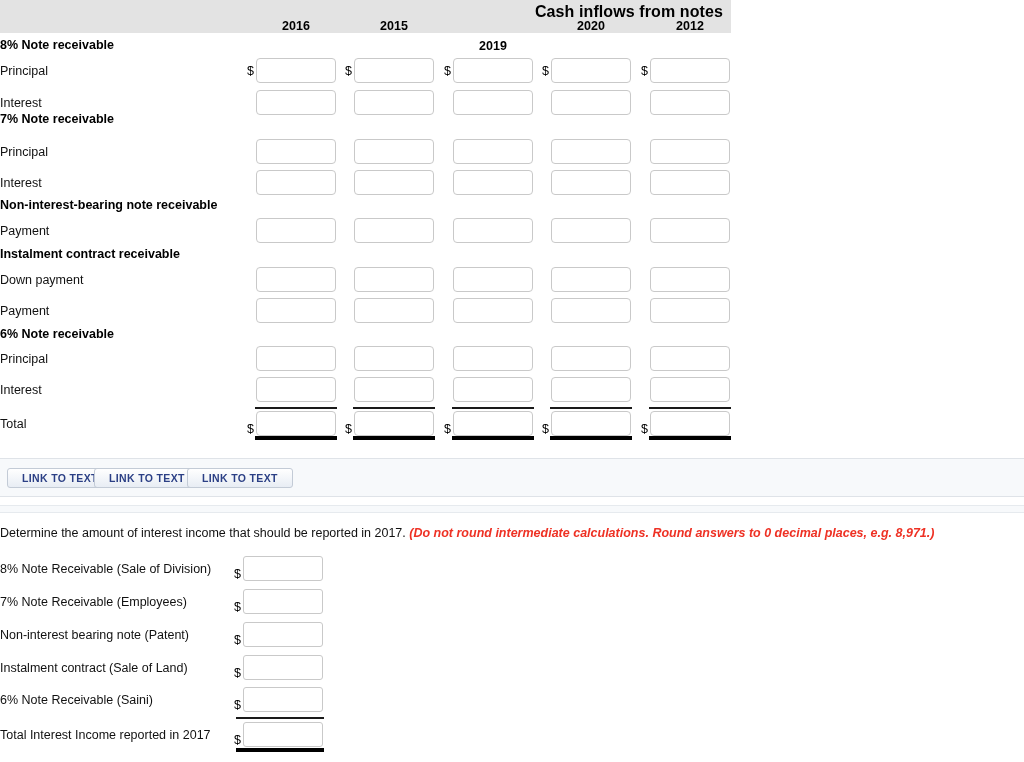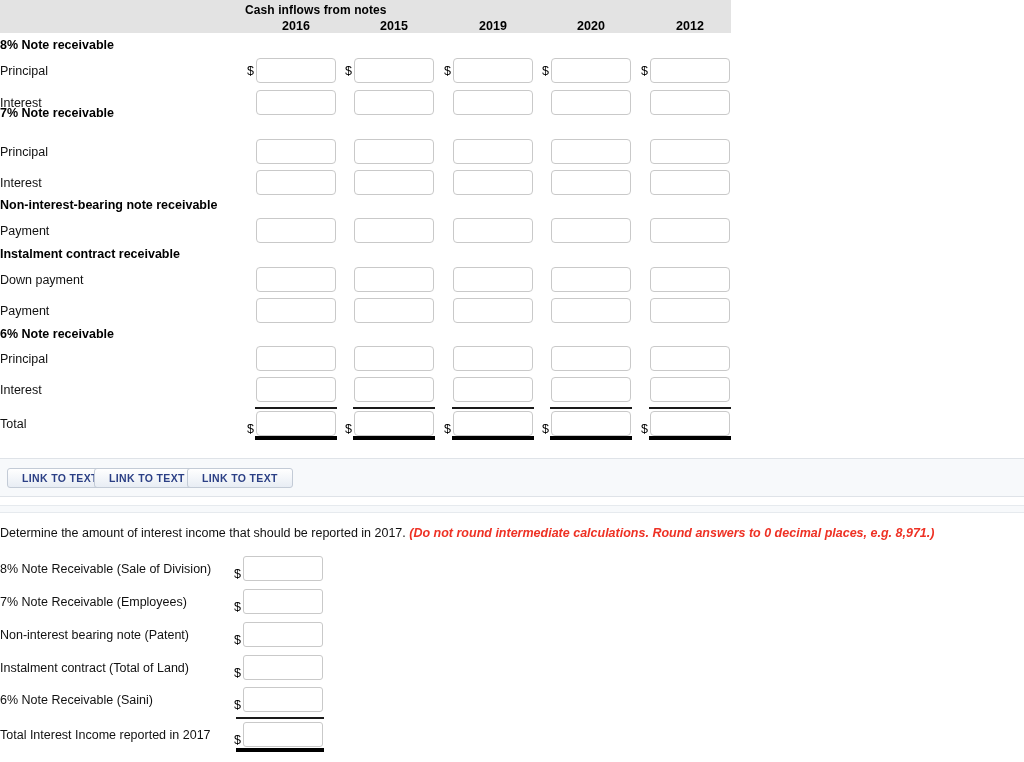--- a/index.html
+++ b/index.html
@@ -29,23 +29,23 @@
     top: 0;
     width: 731px;
     height: 33px;
     background: #e3e3e3;
   }
   .hdr-title {
     position: absolute;
     left: 245px;
     top: 3px;
     width: 478px;
-    text-align: left;
-    font-weight: bold;
-    font-size: 12px;
+    text-align: right;
+    font-weight: bold;
+    font-size: 16px;
     color: #000;
     letter-spacing: .1px;
   }
   .hdr-year {
     position: absolute;
     top: 19px;
     width: 80px;
     text-align: center;
     font-weight: bold;
     font-size: 12.5px;
@@ -191,42 +191,42 @@
   }
 </style>
 </head>
 <body>
 
 <div id="schedule">
   <div class="hdr-band"></div>
   <div class="hdr-title">Cash inflows from notes</div>
 <div class="hdr-year" style="left: 256px;">2016</div>
     <div class="hdr-year" style="left: 354px;">2015</div>
-    <div class="hdr-year" style="left: 453px;">2019</div>
+    <div class="hdr-year" style="left: 453px; margin-top: 20px;">2019</div>
     <div class="hdr-year" style="left: 551px;">2020</div>
     <div class="hdr-year" style="left: 650px;">2012</div>
     <div class="sec-head" style="top: 38px;">8% Note receivable</div>
     <div class="row-label" style="top: 64px;">Principal</div>
     <div class="cell" style="left: 256px; top: 58px;"><input type="text" style=""></div>
     <div class="dollar" style="left: 247px; top: 64px;">$</div>
     <div class="cell" style="left: 354px; top: 58px;"><input type="text" style=""></div>
     <div class="dollar" style="left: 345px; top: 64px;">$</div>
     <div class="cell" style="left: 453px; top: 58px;"><input type="text" style=""></div>
     <div class="dollar" style="left: 444px; top: 64px;">$</div>
     <div class="cell" style="left: 551px; top: 58px;"><input type="text" style=""></div>
     <div class="dollar" style="left: 542px; top: 64px;">$</div>
     <div class="cell" style="left: 650px; top: 58px;"><input type="text" style=""></div>
     <div class="dollar" style="left: 641px; top: 64px;">$</div>
     <div class="row-label" style="top: 96px;">Interest</div>
     <div class="cell" style="left: 256px; top: 90px;"><input type="text" style=""></div>
     <div class="cell" style="left: 354px; top: 90px;"><input type="text" style=""></div>
     <div class="cell" style="left: 453px; top: 90px;"><input type="text" style=""></div>
     <div class="cell" style="left: 551px; top: 90px;"><input type="text" style=""></div>
     <div class="cell" style="left: 650px; top: 90px;"><input type="text" style=""></div>
-    <div class="sec-head" style="top: 106px;">7% Note receivable</div>
+    <div class="sec-head" style="top: 112px;">7% Note receivable</div>
     <div class="row-label" style="top: 145px;">Principal</div>
     <div class="cell" style="left: 256px; top: 139px;"><input type="text" style=""></div>
     <div class="cell" style="left: 354px; top: 139px;"><input type="text" style=""></div>
     <div class="cell" style="left: 453px; top: 139px;"><input type="text" style=""></div>
     <div class="cell" style="left: 551px; top: 139px;"><input type="text" style=""></div>
     <div class="cell" style="left: 650px; top: 139px;"><input type="text" style=""></div>
     <div class="row-label" style="top: 176px;">Interest</div>
     <div class="cell" style="left: 256px; top: 170px;"><input type="text" style=""></div>
     <div class="cell" style="left: 354px; top: 170px;"><input type="text" style=""></div>
     <div class="cell" style="left: 453px; top: 170px;"><input type="text" style=""></div>
@@ -302,21 +302,21 @@
 
 <div class="q2-label" style="top: 562px;">8% Note Receivable (Sale of Division)</div>
 <div class="q2-cell" style="top: 556px;"><input type="text" style=""></div>
 <div class="dollar" style="left: 234px; top: 567px;">$</div>
 <div class="q2-label" style="top: 595px;">7% Note Receivable (Employees)</div>
 <div class="q2-cell" style="top: 589px;"><input type="text" style=""></div>
 <div class="dollar" style="left: 234px; top: 600px;">$</div>
 <div class="q2-label" style="top: 628px;">Non-interest bearing note (Patent)</div>
 <div class="q2-cell" style="top: 622px;"><input type="text" style=""></div>
 <div class="dollar" style="left: 234px; top: 633px;">$</div>
-<div class="q2-label" style="top: 661px;">Instalment contract (Total of Land)</div>
+<div class="q2-label" style="top: 661px;">Instalment contract (Sale of Land)</div>
 <div class="q2-cell" style="top: 655px;"><input type="text" style=""></div>
 <div class="dollar" style="left: 234px; top: 666px;">$</div>
 <div class="q2-label" style="top: 693px;">6% Note Receivable (Saini)</div>
 <div class="q2-cell" style="top: 687px;"><input type="text" style=""></div>
 <div class="dollar" style="left: 234px; top: 698px;">$</div>
 <div class="q2-label" style="top: 728px;">Total Interest Income reported in 2017</div>
 <div class="q2-cell" style="top: 722px;"><input type="text" style=""></div>
 <div class="dollar" style="left: 234px; top: 733px;">$</div>
 <div class="rule-thin" style="left: 236px; top: 717px; width: 88px;"></div>
 <div class="rule-thick" style="left: 236px; top: 748px; width: 88px;"></div>

